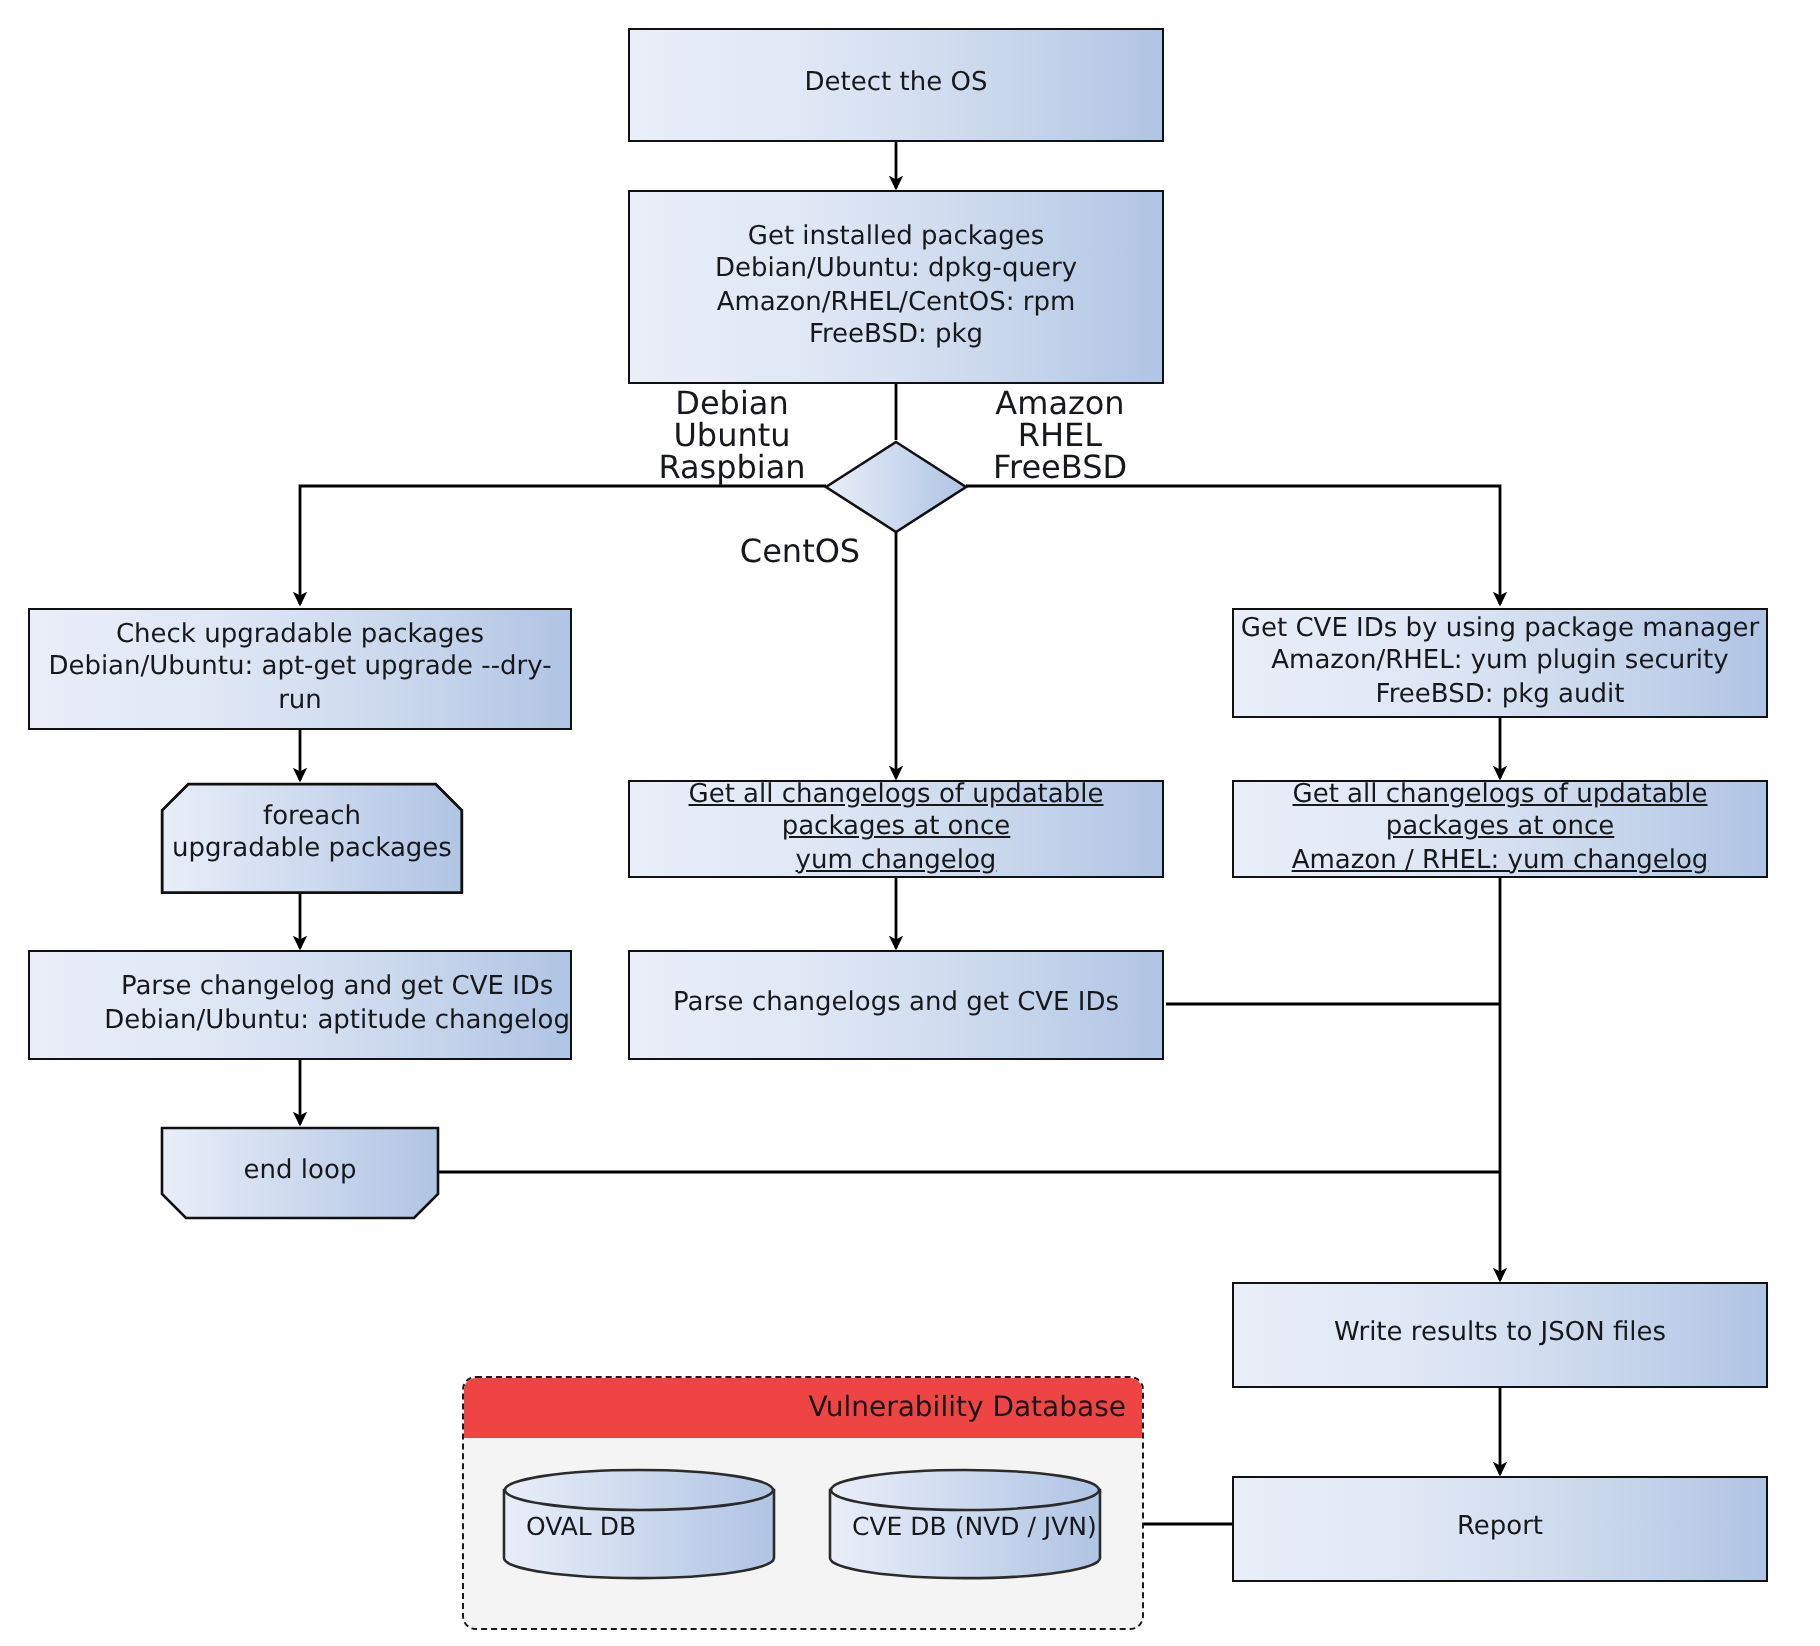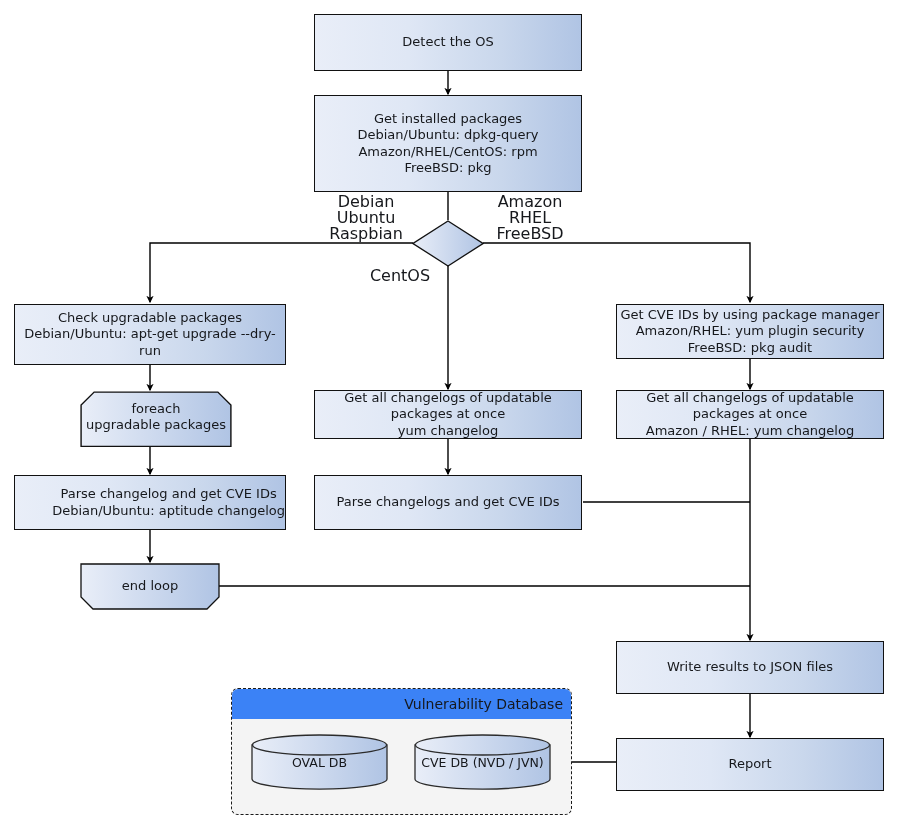--- a/index.html
+++ b/index.html
@@ -40,20 +40,21 @@
     white-space: pre-line;
   }
 
   
   .node.overflow {
     overflow: visible;
   }
   .node.overflow .txt {
     position: relative;
     width: 340px;
+    text-decoration: underline;
   }
 
   
   .loop-start {
     border: none;
     background: none;
   }
   .loop-start svg { position: absolute; inset: 0; }
   .loop-start .txt {
     position: relative;
@@ -83,21 +84,21 @@
     position: absolute;
     box-sizing: border-box;
     border: 1.6px dashed #1a1a1a;
     border-radius: 7px;
     background: #f4f4f4;
   }
   .group-head {
     position: absolute;
     left: 0; right: 0; top: 0;
     height: 30px;
-    background: #3b82f6;
+    background: #ef4444;
     border-bottom: 0;
     border-top-left-radius: 6px;
     border-top-right-radius: 6px;
     display: flex;
     align-items: center;
     justify-content: flex-end;
     padding-right: 8px;
     box-sizing: border-box;
     font-size: 14px;
     color: #16181c;
@@ -106,24 +107,25 @@
   
   .cylinder {
     position: absolute;
   }
   .cylinder svg { position: absolute; inset: 0; }
   .cylinder .txt {
     position: absolute;
     left: 0; right: 0;
     top: 50%;
     transform: translateY(-45%);
-    text-align: center;
+    text-align: left;
     font-size: 12.5px;
     color: #16181c;
     z-index: 2;
+    padding-left: 12px;
   }
 
   
   #edges {
     position: absolute;
     left: 0; top: 0;
     width: 910px;
     height: 823px;
     pointer-events: none;
   }

